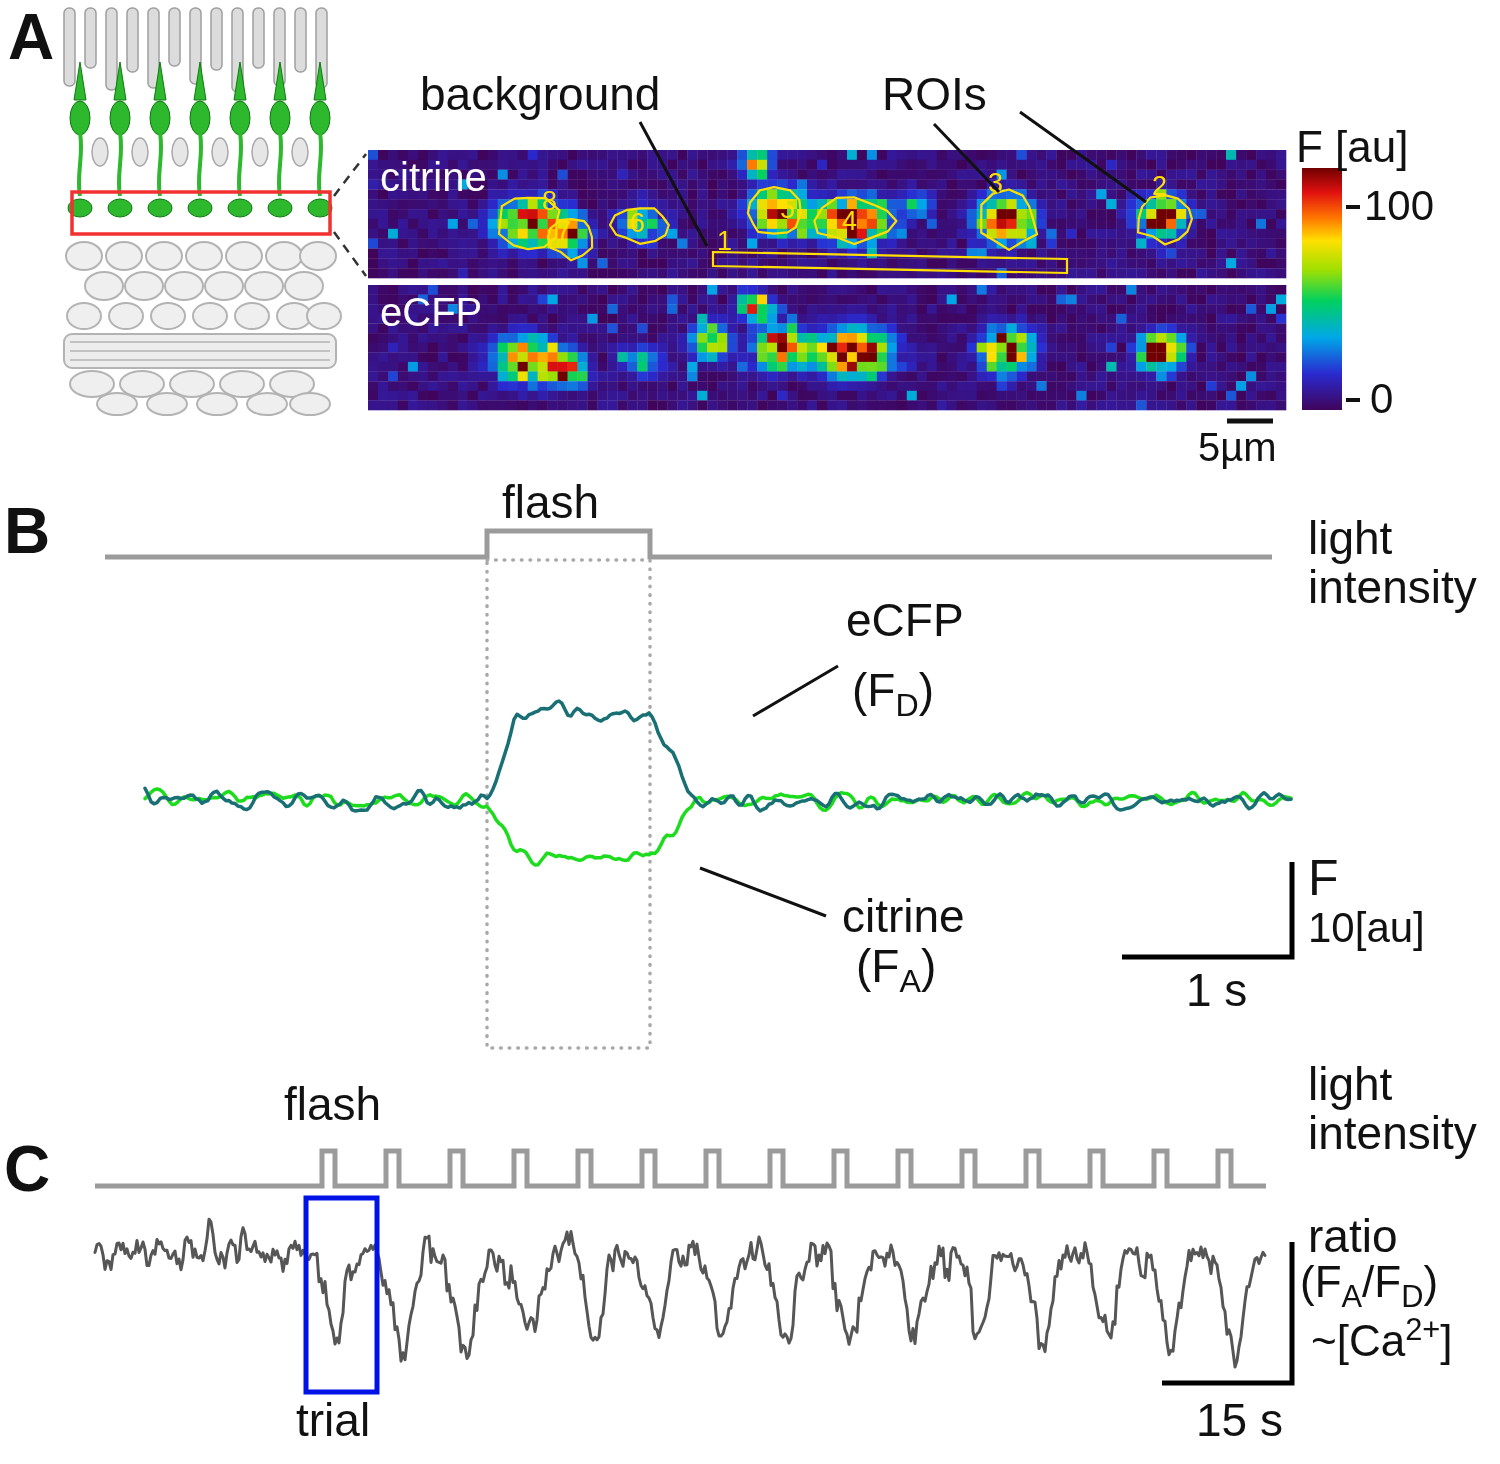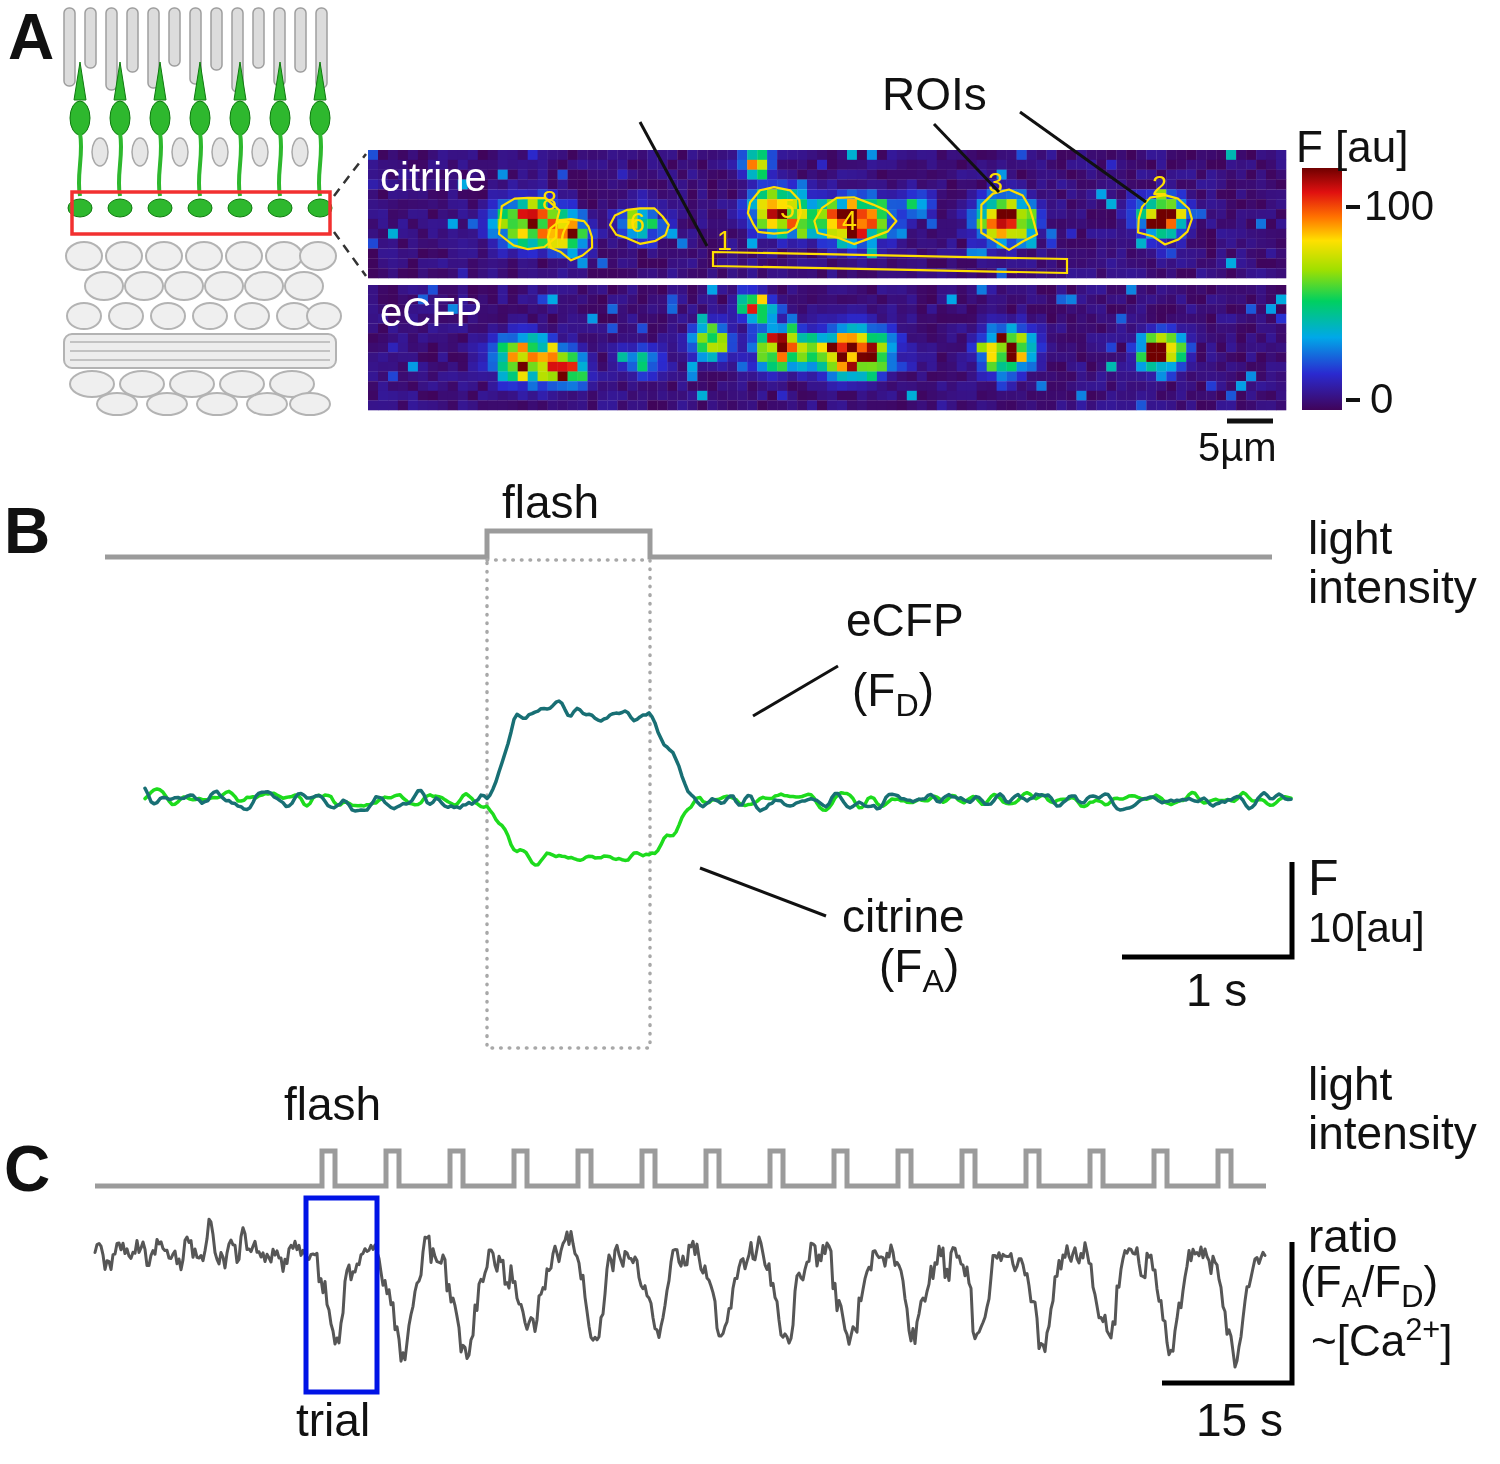--- a/index.html
+++ b/index.html
@@ -2564,38 +2564,39 @@
       </g>
     <g id="g-plotC">
         <path d="M 95 1186 H 322 V 1151 H 335 V 1186 H 386 V 1151 H 399 V 1186 H 450 V 1151 H 463 V 1186 H 514 V 1151 H 527 V 1186 H 578 V 1151 H 591 V 1186 H 642 V 1151 H 655 V 1186 H 706 V 1151 H 719 V 1186 H 770 V 1151 H 783 V 1186 H 834 V 1151 H 847 V 1186 H 898 V 1151 H 911 V 1186 H 962 V 1151 H 975 V 1186 H 1026 V 1151 H 1039 V 1186 H 1090 V 1151 H 1103 V 1186 H 1154 V 1151 H 1167 V 1186 H 1218 V 1151 H 1231 V 1186 H 1266" fill="none" stroke="#9b9b9b" stroke-width="5"></path>
         <polyline points="95,1252.5 97,1244.5 99,1243.5 101,1246.1 103,1254.8 105,1269.4 107,1260.8 109,1261.4 111,1269.5 113,1254.6 115,1254.0 117,1243.5 119,1243.0 121,1249.8 123,1243.2 125,1253.6 127,1248.9 129,1256.1 131,1258.4 133,1252.2 135,1253.3 137,1240.6 139,1252.5 141,1247.9 143,1242.0 145,1249.3 147,1265.6 149,1265.5 151,1255.3 153,1250.6 155,1254.2 157,1239.4 159,1243.9 161,1241.8 163,1248.5 165,1250.6 167,1250.3 169,1258.0 171,1258.5 173,1254.1 175,1251.1 177,1263.7 179,1259.0 181,1269.7 183,1259.6 185,1240.3 187,1237.0 189,1242.5 191,1240.6 193,1257.3 195,1249.0 197,1257.3 199,1258.0 201,1255.5 203,1260.7 205,1250.8 207,1238.8 209,1219.2 211,1222.2 213,1234.6 215,1252.5 217,1259.4 219,1263.9 221,1252.5 223,1257.1 225,1267.9 227,1253.1 229,1243.9 231,1240.0 233,1244.8 235,1245.2 237,1262.5 239,1259.5 241,1236.7 243,1227.7 245,1233.8 247,1249.6 249,1248.9 251,1251.6 253,1246.3 255,1241.3 257,1252.2 259,1251.8 261,1257.0 263,1252.9 265,1261.5 267,1254.3 269,1257.8 271,1262.0 273,1249.3 275,1255.1 277,1250.9 279,1258.0 281,1258.0 283,1271.4 285,1259.3 287,1263.5 289,1248.8 291,1245.4 293,1248.3 295,1241.3 297,1249.6 299,1245.3 301,1255.4 303,1250.4 305,1254.5 307,1257.3 309,1259.5 311,1254.4 313,1254.0 315,1254.8 317,1253.3 319,1281.8 321,1278.7 323,1292.8 325,1281.4 327,1304.4 329,1310.1 331,1324.0 333,1331.0 335,1344.0 337,1338.0 339,1342.9 341,1323.1 343,1313.0 345,1281.2 347,1270.3 349,1265.0 351,1279.8 353,1271.7 355,1272.1 357,1264.0 359,1264.7 361,1254.8 363,1253.4 365,1248.7 367,1251.5 369,1250.3 371,1245.3 373,1249.4 375,1245.0 377,1252.2 379,1258.4 381,1272.3 383,1285.3 385,1280.5 387,1293.7 389,1289.7 391,1304.7 393,1302.7 395,1329.7 397,1326.8 399,1339.2 401,1361.2 403,1352.8 405,1359.8 407,1342.7 409,1325.2 411,1314.5 413,1306.3 415,1291.5 417,1283.2 419,1281.0 421,1275.0 423,1251.9 425,1237.2 427,1238.0 429,1236.1 431,1262.5 433,1248.7 435,1256.5 437,1261.6 439,1262.2 441,1263.3 443,1255.0 445,1259.6 447,1290.9 449,1284.5 451,1302.1 453,1298.0 455,1305.7 457,1316.4 459,1327.8 461,1352.0 463,1345.4 465,1347.3 467,1358.5 469,1355.1 471,1339.8 473,1335.4 475,1305.0 477,1310.5 479,1284.0 481,1279.4 483,1281.6 485,1273.1 487,1267.3 489,1250.1 491,1249.9 493,1253.2 495,1265.2 497,1271.2 499,1256.3 501,1261.7 503,1260.3 505,1284.3 507,1282.6 509,1288.1 511,1265.7 513,1282.5 515,1281.6 517,1298.3 519,1304.1 521,1304.5 523,1312.0 525,1322.6 527,1329.3 529,1322.6 531,1317.6 533,1319.2 535,1331.6 537,1319.9 539,1295.8 541,1294.2 543,1287.6 545,1289.1 547,1268.8 549,1270.5 551,1268.1 553,1253.6 555,1246.2 557,1253.3 559,1261.6 561,1250.6 563,1243.6 565,1240.3 567,1232.0 569,1244.4 571,1231.4 573,1243.4 575,1253.7 577,1256.4 579,1263.2 581,1278.9 583,1275.3 585,1297.1 587,1311.2 589,1326.3 591,1337.4 593,1340.2 595,1337.3 597,1339.8 599,1336.9 601,1317.5 603,1313.9 605,1293.8 607,1268.9 609,1255.0 611,1259.6 613,1270.8 615,1250.3 617,1245.3 619,1254.5 621,1260.6 623,1266.3 625,1251.4 627,1252.9 629,1258.2 631,1258.5 633,1262.7 635,1257.0 637,1260.4 639,1277.6 641,1285.4 643,1288.8 645,1285.7 647,1295.7 649,1298.0 651,1303.2 653,1317.7 655,1328.7 657,1329.8 659,1337.5 661,1326.2 663,1317.6 665,1305.2 667,1290.5 669,1280.6 671,1262.1 673,1250.4 675,1249.5 677,1249.7 679,1262.1 681,1266.1 683,1256.1 685,1265.1 687,1264.7 689,1245.2 691,1246.9 693,1241.3 695,1254.6 697,1244.1 699,1257.4 701,1269.2 703,1273.0 705,1265.9 707,1278.0 709,1280.3 711,1286.0 713,1292.6 715,1301.3 717,1328.1 719,1335.9 721,1335.9 723,1333.6 725,1326.4 727,1321.9 729,1308.4 731,1308.2 733,1288.2 735,1278.4 737,1278.5 739,1267.1 741,1260.1 743,1258.6 745,1268.8 747,1261.4 749,1254.8 751,1242.4 753,1258.6 755,1259.8 757,1248.9 759,1236.9 761,1243.3 763,1253.8 765,1264.8 767,1269.5 769,1263.7 771,1285.6 773,1283.3 775,1297.5 777,1301.4 779,1320.0 781,1335.0 783,1337.1 785,1333.9 787,1336.8 789,1343.1 791,1338.5 793,1325.0 795,1291.3 797,1275.8 799,1273.0 801,1277.9 803,1279.8 805,1269.4 807,1262.1 809,1261.4 811,1243.3 813,1243.9 815,1245.8 817,1266.1 819,1255.1 821,1260.8 823,1245.6 825,1253.6 827,1243.0 829,1246.1 831,1251.1 833,1288.7 835,1283.4 837,1310.7 839,1300.4 841,1306.1 843,1317.8 845,1329.7 847,1334.4 849,1344.3 851,1335.6 853,1326.8 855,1329.2 857,1332.2 859,1298.1 861,1300.7 863,1289.5 865,1278.7 867,1271.6 869,1267.2 871,1270.0 873,1251.4 875,1250.7 877,1254.8 879,1257.6 881,1256.8 883,1257.6 885,1266.1 887,1253.3 889,1256.9 891,1245.1 893,1252.2 895,1265.4 897,1262.4 899,1265.6 901,1270.7 903,1281.0 905,1298.7 907,1308.8 909,1330.4 911,1340.9 913,1328.5 915,1343.6 917,1322.0 919,1313.8 921,1301.4 923,1298.1 925,1301.2 927,1291.5 929,1284.1 931,1266.3 933,1278.6 935,1262.8 937,1264.2 939,1246.3 941,1255.8 943,1248.0 945,1277.6 947,1269.2 949,1280.5 951,1252.7 953,1247.6 955,1248.1 957,1257.2 959,1256.1 961,1264.0 963,1265.0 965,1275.8 967,1267.0 969,1283.2 971,1288.2 973,1331.6 975,1338.8 977,1333.9 979,1332.2 981,1327.1 983,1322.5 985,1317.2 987,1307.1 989,1298.9 991,1277.5 993,1255.4 995,1255.5 997,1258.2 999,1252.7 1001,1260.6 1003,1254.4 1005,1256.0 1007,1256.5 1009,1256.5 1011,1253.6 1013,1264.4 1015,1270.7 1017,1266.4 1019,1258.8 1021,1258.7 1023,1264.8 1025,1274.9 1027,1273.5 1029,1285.8 1031,1301.7 1033,1301.4 1035,1302.1 1037,1318.4 1039,1348.6 1041,1343.5 1043,1344.7 1045,1351.6 1047,1332.8 1049,1326.3 1051,1308.8 1053,1300.9 1055,1276.8 1057,1276.2 1059,1260.6 1061,1269.0 1063,1255.0 1065,1257.3 1067,1245.7 1069,1256.2 1071,1261.3 1073,1253.2 1075,1247.8 1077,1258.6 1079,1263.0 1081,1253.5 1083,1257.9 1085,1242.8 1087,1252.0 1089,1263.2 1091,1264.1 1093,1287.2 1095,1294.7 1097,1305.9 1099,1317.7 1101,1317.5 1103,1321.6 1105,1315.3 1107,1331.1 1109,1334.5 1111,1338.0 1113,1321.7 1115,1324.4 1117,1286.1 1119,1287.1 1121,1269.3 1123,1258.6 1125,1250.6 1127,1253.2 1129,1248.7 1131,1249.4 1133,1253.4 1135,1254.1 1137,1247.8 1139,1263.3 1141,1275.6 1143,1276.4 1145,1277.7 1147,1253.2 1149,1257.1 1151,1255.0 1153,1269.9 1155,1270.0 1157,1288.9 1159,1301.3 1161,1300.6 1163,1319.9 1165,1321.2 1167,1342.6 1169,1354.7 1171,1350.3 1173,1351.2 1175,1330.7 1177,1318.6 1179,1303.0 1181,1307.7 1183,1290.8 1185,1277.0 1187,1266.3 1189,1250.6 1191,1260.8 1193,1249.3 1195,1253.9 1197,1252.5 1199,1255.8 1201,1247.0 1203,1257.7 1205,1248.9 1207,1256.5 1209,1260.6 1211,1273.6 1213,1256.2 1215,1262.2 1217,1264.8 1219,1279.4 1221,1287.3 1223,1306.7 1225,1311.5 1227,1334.3 1229,1329.9 1231,1336.3 1233,1351.4 1235,1367.0 1237,1360.8 1239,1346.6 1241,1336.7 1243,1318.2 1245,1301.1 1247,1286.7 1249,1286.7 1251,1277.6 1253,1268.0 1255,1258.9 1257,1257.5 1259,1263.5 1261,1257.5 1263,1252.4 1265,1255.5 " fill="none" stroke="#565656" stroke-width="3" stroke-linejoin="round" stroke-linecap="round"></polyline>
         <rect x="306" y="1198" width="71" height="194" fill="none" stroke="#0013e6" stroke-width="5"></rect>
         <path d="M 1162 1383 H 1292 V 1242" fill="none" stroke="#000000" stroke-width="5"></path>
       </g>
   </svg>
 
   <div class="lbl panel-letter" style="left:8px;top:4px;">A</div>
+  <div class="lbl" style="left:420px;top:70px;font-size:46px;">background</div>
   <div class="lbl" style="left:882px;top:70px;font-size:46px;">ROIs</div>
   <div class="lbl white" style="left:380px;top:156px;font-size:40px;">citrine</div>
   <div class="lbl white" style="left:380px;top:291px;font-size:40px;">eCFP</div>
   <div class="lbl" style="left:1296px;top:124px;font-size:44px;">F [au]</div>
   <div class="lbl" style="left:1364px;top:184px;font-size:42px;text-align:center;">100</div>
   <div class="lbl" style="left:1370px;top:377px;font-size:42px;">0</div>
   <div class="lbl" style="left:1198px;top:426px;font-size:40px;">5µm</div>
 
   <div class="lbl panel-letter" style="left:4px;top:498px;">B</div>
   <div class="lbl" style="left:502px;top:478px;font-size:46px;">flash</div>
   <div class="lbl stack" style="left:1308px;top:514px;font-size:46px;">
     <span>light</span>
     <span>intensity</span>
   </div>
   <div class="lbl" style="left:846px;top:596px;font-size:46px;">eCFP</div>
   <div class="lbl" style="left:852px;top:646px;font-size:46px;margin-top:20px;"><span>(F</span><sub>D</sub><span>)</span></div>
   <div class="lbl" style="left:842px;top:892px;font-size:46px;">citrine</div>
-  <div class="lbl" style="left:879px;top:942px;font-size:46px;text-align:center;"><span>(F</span><sub>A</sub><span>)</span></div>
+  <div class="lbl" style="left:856px;top:942px;font-size:46px;text-align:center;"><span>(F</span><sub>A</sub><span>)</span></div>
   <div class="lbl" style="left:1308px;top:852px;font-size:50px;">F</div>
   <div class="lbl" style="left:1308px;top:906px;font-size:42px;">10[au]</div>
   <div class="lbl" style="left:1186px;top:966px;font-size:46px;">1 s</div>
 
   <div class="lbl panel-letter" style="left:4px;top:1136px;">C</div>
   <div class="lbl" style="left:284px;top:1080px;font-size:46px;">flash</div>
   <div class="lbl stack" style="left:1308px;top:1060px;font-size:46px;">
     <span>light</span>
     <span>intensity</span>
   </div>

